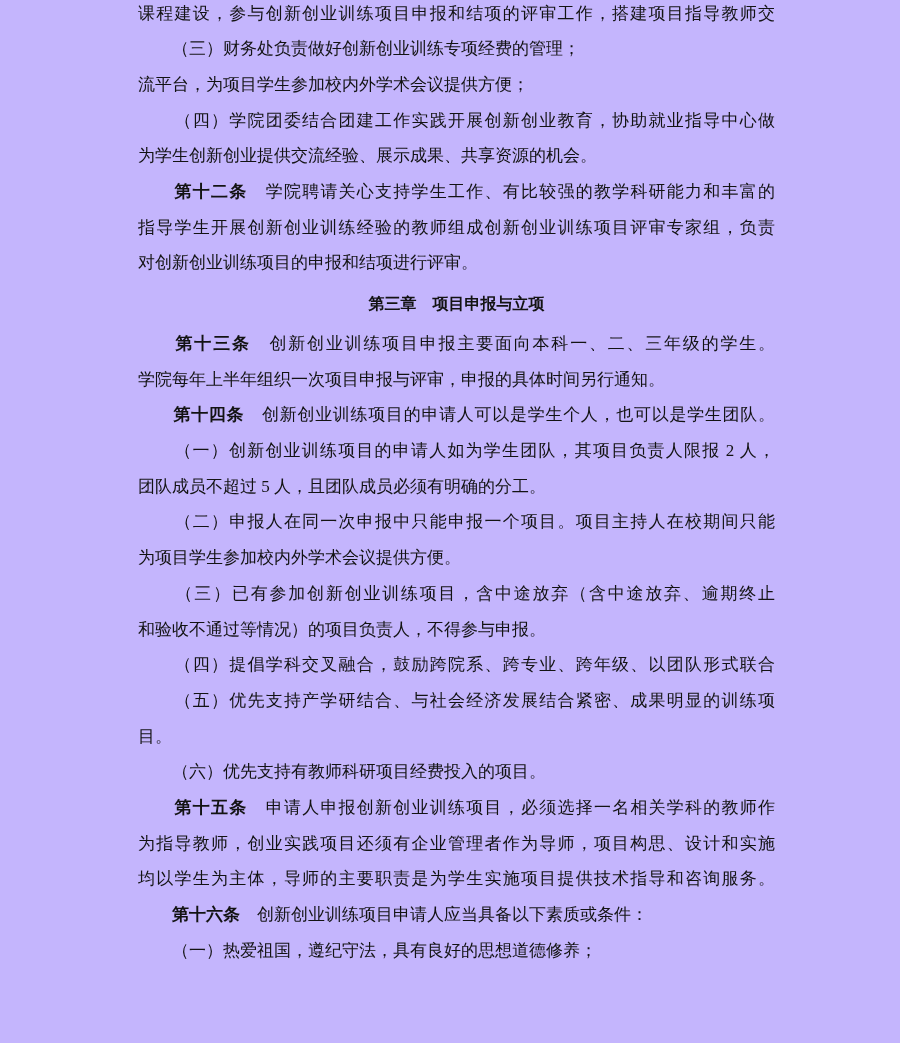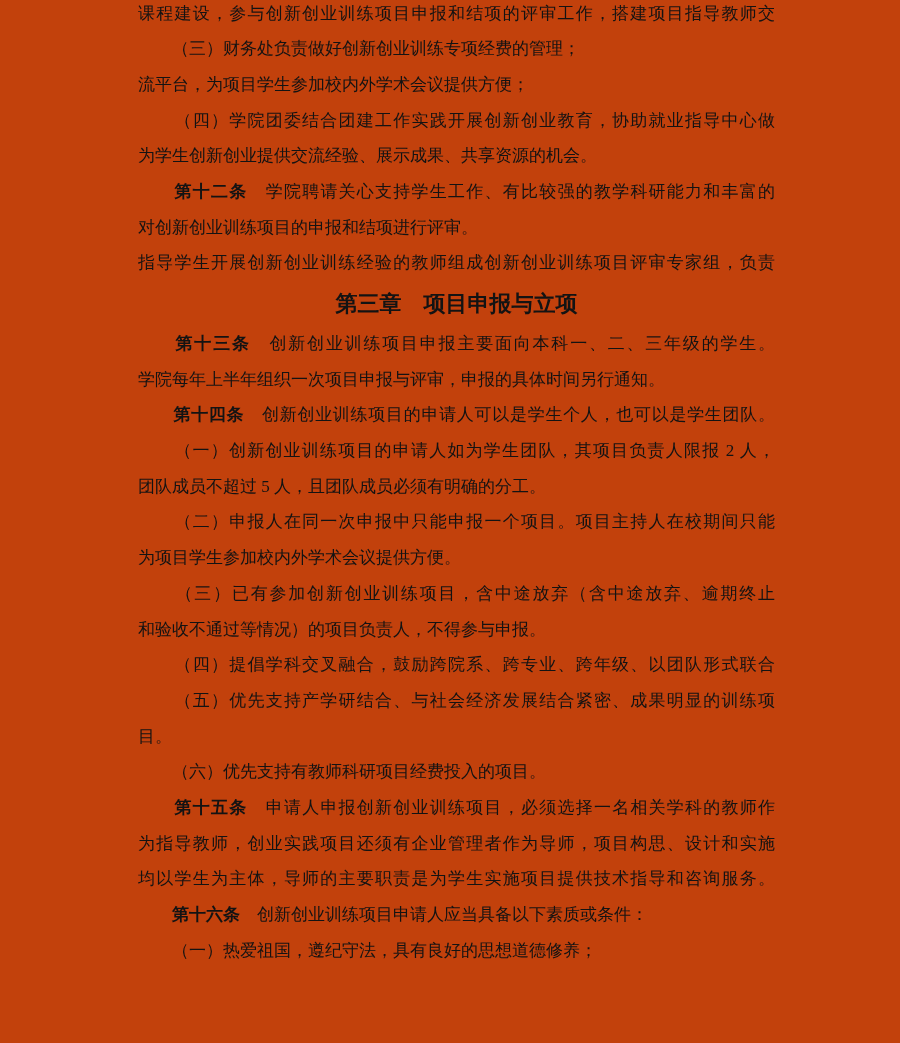--- a/index.html
+++ b/index.html
@@ -4,21 +4,21 @@
 <style>
   html, body {
     margin: 0;
     padding: 0;
     background: #ffffff;
   }
   .page {
     position: relative;
     width: 900px;
     height: 1043px;
-    background: #c2410c;
+    background: #c4b5fd;
     overflow: hidden;
     font-family: "Liberation Serif", "DejaVu Serif", serif;
     color: #131313;
   }
   .doc {
     position: absolute;
     left: 138px;
     top: -4.5px;
     width: 637px;
     font-size: 17px;
@@ -33,41 +33,41 @@
     white-space: normal;
     text-align: justify;
     text-align-last: justify;
     text-justify: inter-character;
     overflow: visible;
   }
   .heading {
     height: 45px;
     line-height: 45px;
     text-align: center;
-    font-size: 22px;
+    font-size: 16px;
     font-weight: bold;
     white-space: nowrap;
   }
   .line b, .heading b {
     font-weight: bold;
   }
 </style>
 </head>
 <body>
 
 <div class="page">
   <div class="doc">
       <div class="line just"><span>课程建设，参与创新创业训练项目申报和结项的评审工作，搭建项目指导教师交</span></div>
       <div class="line"><span>　　（三）财务处负责做好创新创业训练专项经费的管理；</span></div>
       <div class="line"><span>流平台，为项目学生参加校内外学术会议提供方便；</span></div>
       <div class="line just"><span>　　（四）学院团委结合团建工作实践开展创新创业教育，协助就业指导中心做</span></div>
       <div class="line"><span>为学生创新创业提供交流经验、展示成果、共享资源的机会。</span></div>
       <div class="line just"><span>　　</span><b>第十二条</b><span>　学院聘请关心支持学生工作、有比较强的教学科研能力和丰富的</span></div>
+      <div class="line just"><span>指导学生开展创新创业训练经验的教师组成创新创业训练项目评审专家组，负责</span></div>
       <div class="line"><span>对创新创业训练项目的申报和结项进行评审。</span></div>
-      <div class="line just"><span>指导学生开展创新创业训练经验的教师组成创新创业训练项目评审专家组，负责</span></div>
       <div class="heading"><b>第三章　项目申报与立项</b></div>
       <div class="line just"><span>　　</span><b>第十三条</b><span>　创新创业训练项目申报主要面向本科一、二、三年级的学生。</span></div>
       <div class="line"><span>学院每年上半年组织一次项目申报与评审，申报的具体时间另行通知。</span></div>
       <div class="line just"><span>　　</span><b>第十四条</b><span>　创新创业训练项目的申请人可以是学生个人，也可以是学生团队。</span></div>
       <div class="line just"><span>　　（一）创新创业训练项目的申请人如为学生团队，其项目负责人限报 2 人，</span></div>
       <div class="line"><span>团队成员不超过 5 人，且团队成员必须有明确的分工。</span></div>
       <div class="line just"><span>　　（二）申报人在同一次申报中只能申报一个项目。项目主持人在校期间只能</span></div>
       <div class="line"><span>为项目学生参加校内外学术会议提供方便。</span></div>
       <div class="line just"><span>　　（三）已有参加创新创业训练项目，含中途放弃（含中途放弃、逾期终止</span></div>
       <div class="line"><span>和验收不通过等情况）的项目负责人，不得参与申报。</span></div>

